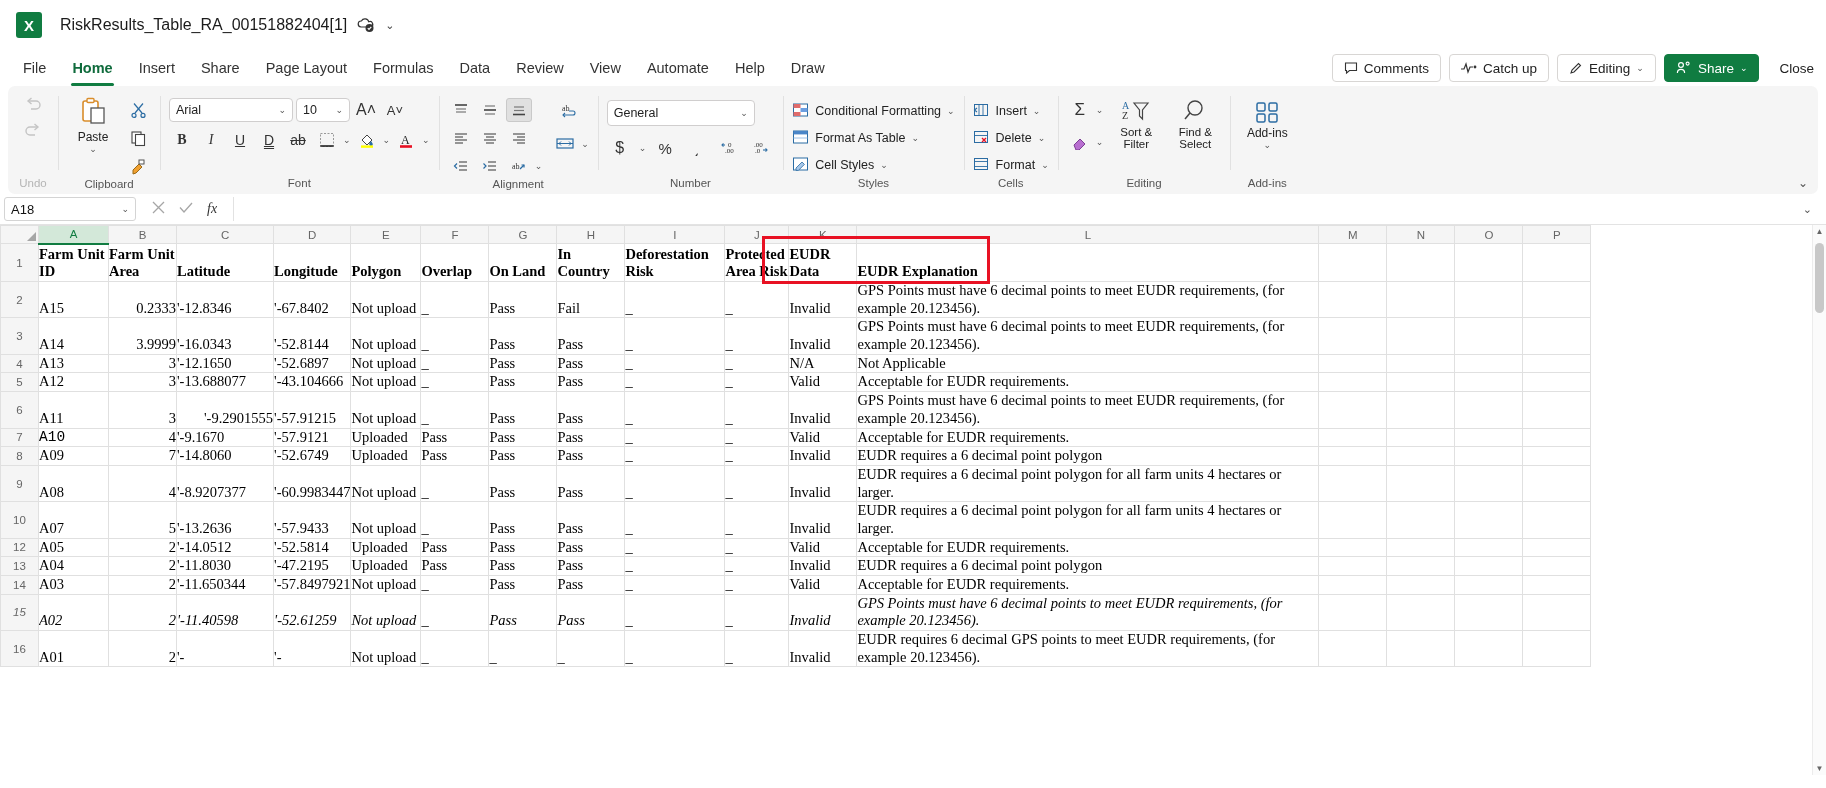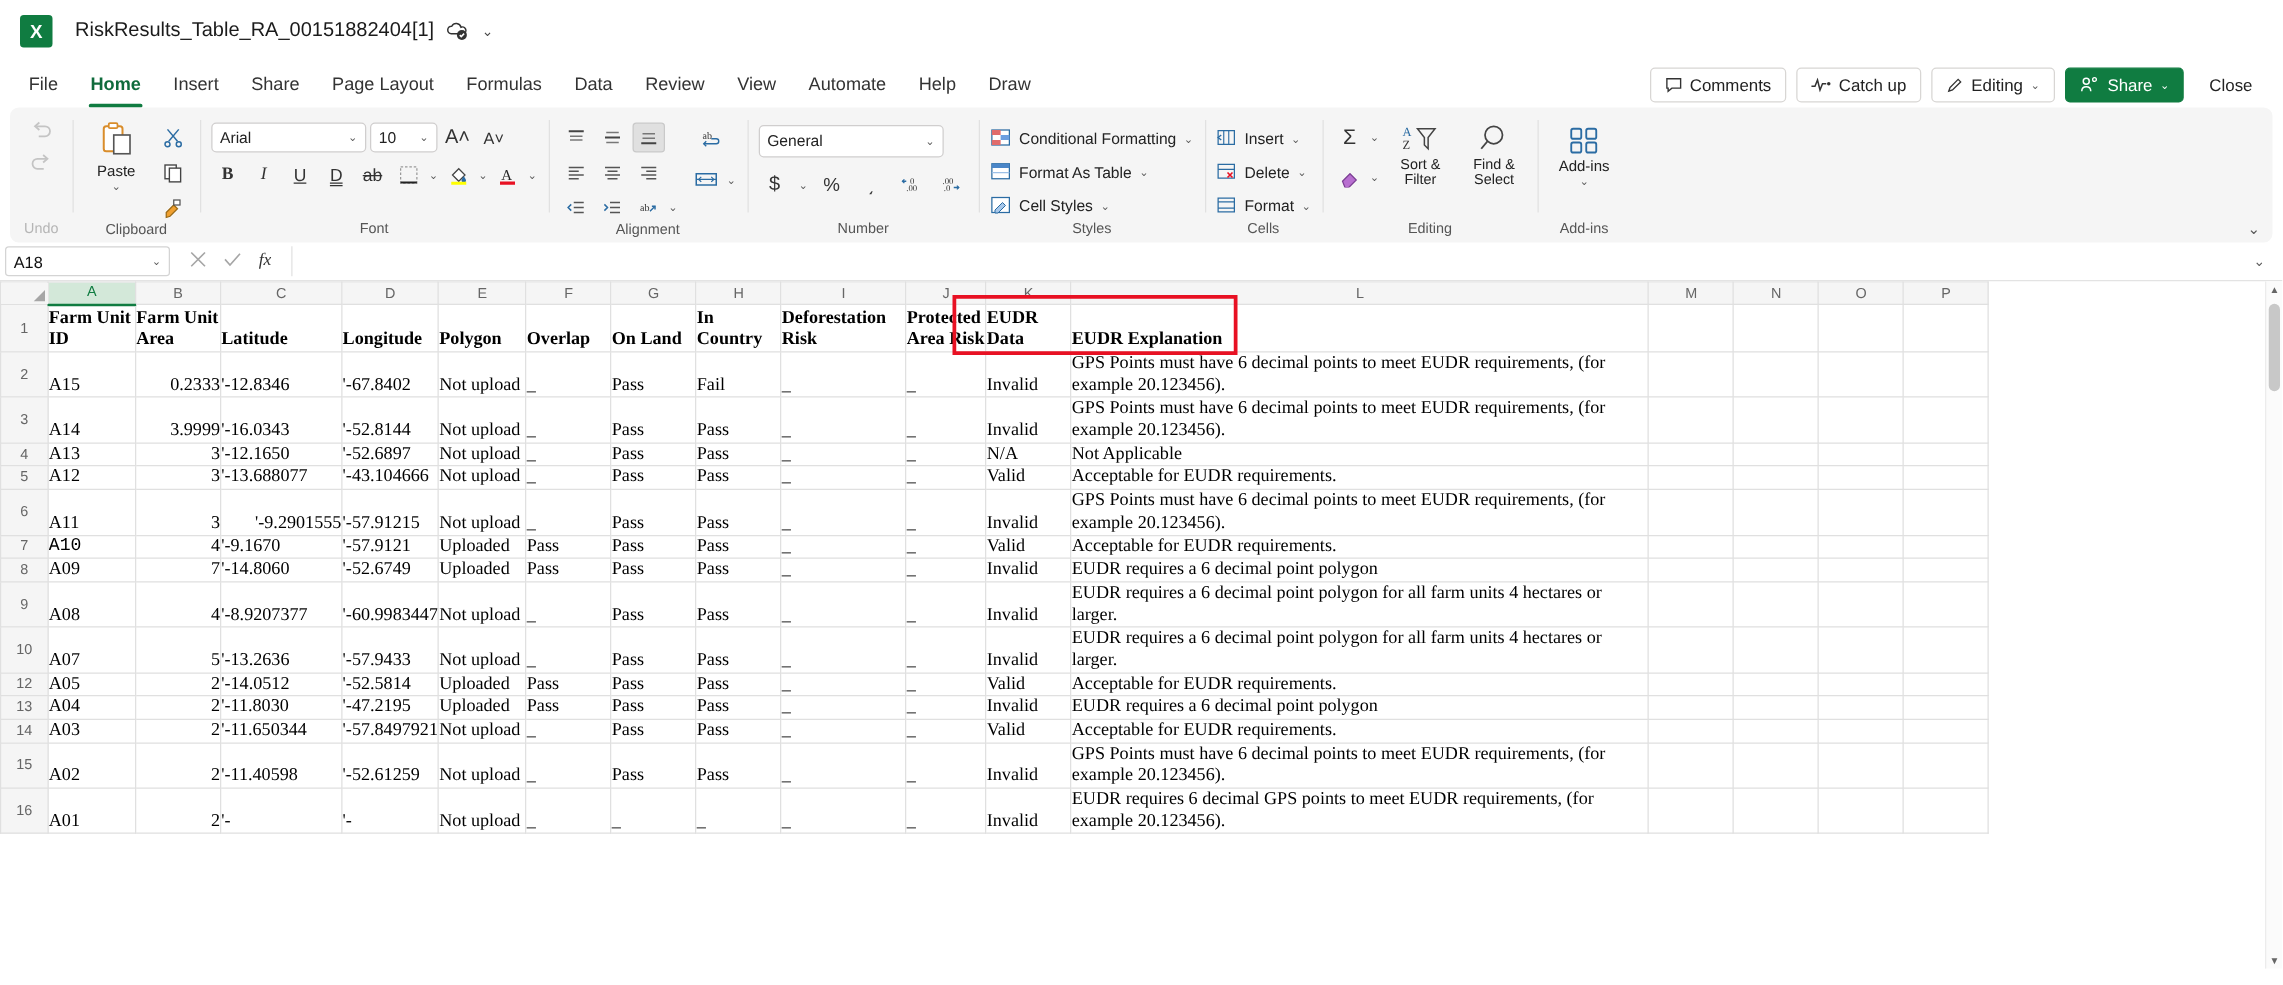--- a/index.html
+++ b/index.html
@@ -34,21 +34,21 @@
   .tabbar { height: 36px; display: flex; align-items: stretch; padding-left: 10px; position: relative; }
   .tab {
     padding: 0 13px; font-size: 14.5px; color: #333; display: flex;
     align-items: center; cursor: default; position: relative;
   }
   .tab.active { font-weight: bold; color: #0f6b3c; }
   .tab.active:after {
     content: ""; position: absolute; left: 12px; right: 12px; bottom: 0;
     height: 3px; background: #107c41; border-radius: 2px;
   }
-  .tabbar-right { margin-left: auto; display: flex; align-items: center; gap: 8px; padding-right: 12px; }
+  .tabbar-right { margin-left: auto; display: flex; align-items: center; gap: 8px; }
   .pill {
     height: 28px; border: 1px solid #d8d6d4; border-radius: 4px; background: #fff;
     display: flex; align-items: center; gap: 6px; padding: 0 11px; font-size: 13.5px; color: #222;
   }
   .pill.green { background: #107c41; border-color: #107c41; color: #fff; }
   .pill.plain { border-color: transparent; }
   
   .ribbon {
     height: 108px; background: #f5f5f5; margin: 0 8px; border-radius: 7px;
     display: flex; align-items: stretch; position: relative;
@@ -850,21 +850,21 @@
           <td class="cell" style="width: 68px;">Pass</td>
           <td class="cell" style="width: 100px;">_</td>
           <td class="cell" style="width: 64px;">_</td>
           <td class="cell" style="width: 68px;">Valid</td>
           <td class="cell wrap" style="width: 462px;">Acceptable for EUDR requirements.</td>
           <td class="cell" style="width: 68px;"></td>
           <td class="cell" style="width: 68px;"></td>
           <td class="cell" style="width: 68px;"></td>
           <td class="cell" style="width: 68px;"></td>
         </tr>
-        <tr style="height: 36px;">
+        <tr style="height: 36px; font-style: italic;">
           <td class="rowhdr">15</td>
           <td class="cell" style="width: 70px;">A02</td>
           <td class="cell num" style="width: 68px;">2</td>
           <td class="cell" style="width: 72px;">'-11.40598</td>
           <td class="cell" style="width: 72px;">'-52.61259</td>
           <td class="cell" style="width: 70px;">Not upload</td>
           <td class="cell" style="width: 68px;">_</td>
           <td class="cell" style="width: 68px;">Pass</td>
           <td class="cell" style="width: 68px;">Pass</td>
           <td class="cell" style="width: 100px;">_</td>

